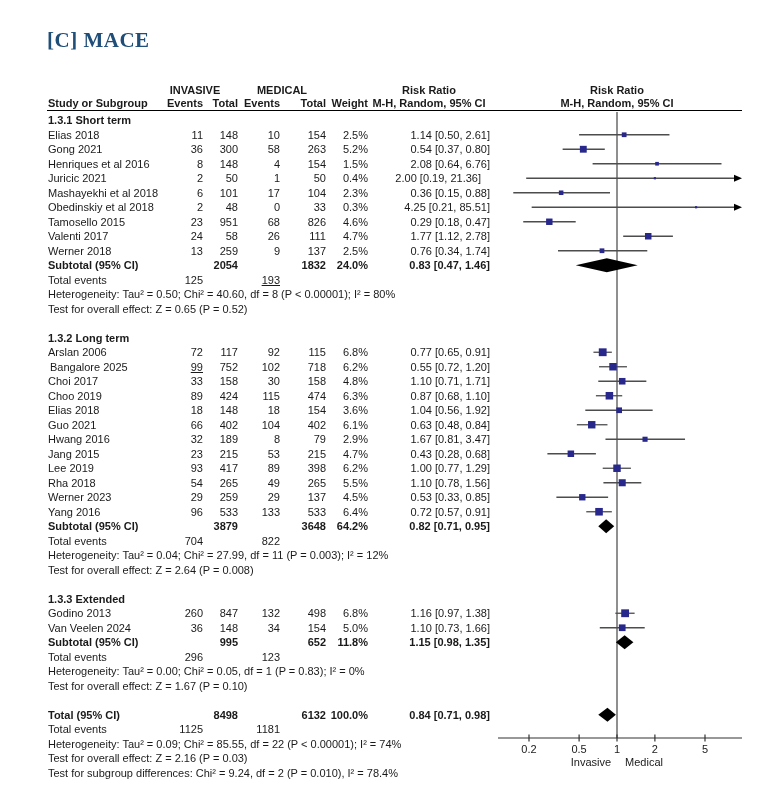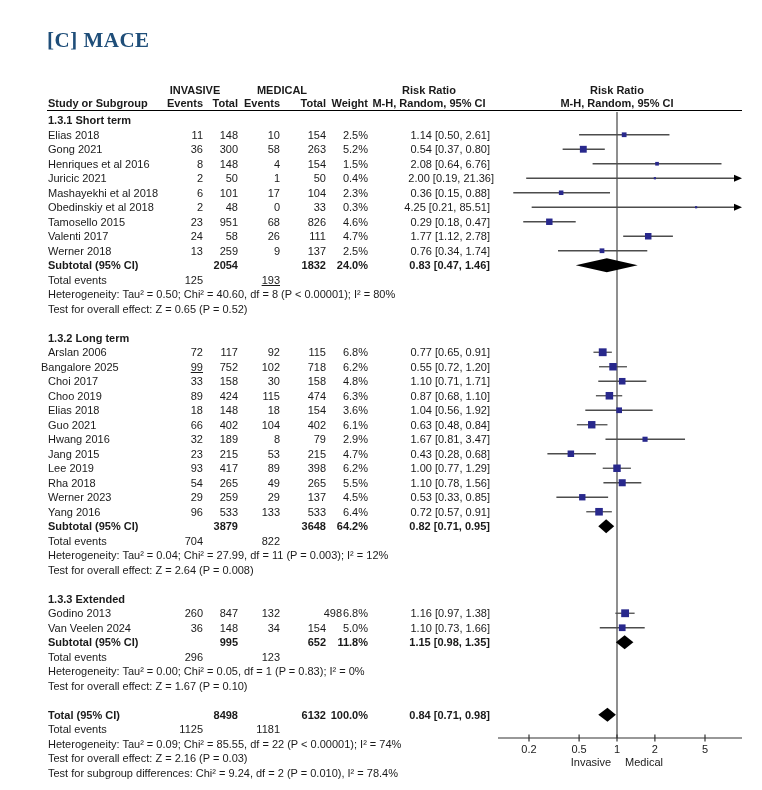--- a/index.html
+++ b/index.html
@@ -79,21 +79,21 @@
         <span class="cell num" style="left: 308px; width: 60px;">1.5%</span>
         <span class="cell num" style="left: 370px; width: 120px;">2.08 [0.64, 6.76]</span>
       </div>
       <div class="row" style="top: 171px;">
         <span class="cell" style="left: 48px;">Juricic 2021</span>
         <span class="cell num" style="left: 143px; width: 60px;">2</span>
         <span class="cell num" style="left: 178px; width: 60px;">50</span>
         <span class="cell num" style="left: 220px; width: 60px;">1</span>
         <span class="cell num" style="left: 266px; width: 60px;">50</span>
         <span class="cell num" style="left: 308px; width: 60px;">0.4%</span>
-        <span class="cell num" style="left: 374px; width: 120px;">2.00 [0.19, 21.36]</span>
+        <span class="cell num" style="left: 361px; width: 120px;">2.00 [0.19, 21.36]</span>
       </div>
       <div class="row" style="top: 185.5px;">
         <span class="cell" style="left: 48px;">Mashayekhi et al 2018</span>
         <span class="cell num" style="left: 143px; width: 60px;">6</span>
         <span class="cell num" style="left: 178px; width: 60px;">101</span>
         <span class="cell num" style="left: 220px; width: 60px;">17</span>
         <span class="cell num" style="left: 266px; width: 60px;">104</span>
         <span class="cell num" style="left: 308px; width: 60px;">2.3%</span>
         <span class="cell num" style="left: 370px; width: 120px;">0.36 [0.15, 0.88]</span>
       </div>
@@ -158,21 +158,21 @@
       <div class="row" style="top: 345px;">
         <span class="cell" style="left: 48px;">Arslan 2006</span>
         <span class="cell num" style="left: 143px; width: 60px;">72</span>
         <span class="cell num" style="left: 178px; width: 60px;">117</span>
         <span class="cell num" style="left: 220px; width: 60px;">92</span>
         <span class="cell num" style="left: 266px; width: 60px;">115</span>
         <span class="cell num" style="left: 308px; width: 60px;">6.8%</span>
         <span class="cell num" style="left: 370px; width: 120px;">0.77 [0.65, 0.91]</span>
       </div>
       <div class="row" style="top: 359.5px;">
-        <span class="cell" style="left: 41px;">Bangalore 2025</span>
+        <span class="cell" style="left: 50px;">Bangalore 2025</span>
         <span class="cell num" style="left: 143px; width: 60px; text-decoration: underline;">99</span>
         <span class="cell num" style="left: 178px; width: 60px;">752</span>
         <span class="cell num" style="left: 220px; width: 60px;">102</span>
         <span class="cell num" style="left: 266px; width: 60px;">718</span>
         <span class="cell num" style="left: 308px; width: 60px;">6.2%</span>
         <span class="cell num" style="left: 370px; width: 120px;">0.55 [0.72, 1.20]</span>
       </div>
       <div class="row" style="top: 374px;">
         <span class="cell" style="left: 48px;">Choi 2017</span>
         <span class="cell num" style="left: 143px; width: 60px;">33</span>
@@ -283,21 +283,21 @@
       </div>
       <div class="row" style="top: 577px;"></div>
       <div class="row" style="top: 591.5px;">
         <span class="cell bold" style="left: 48px;">1.3.3 Extended</span>
       </div>
       <div class="row" style="top: 606px;">
         <span class="cell" style="left: 48px;">Godino 2013</span>
         <span class="cell num" style="left: 143px; width: 60px;">260</span>
         <span class="cell num" style="left: 178px; width: 60px;">847</span>
         <span class="cell num" style="left: 220px; width: 60px;">132</span>
-        <span class="cell num" style="left: 266px; width: 60px; padding-left: 16px;">498</span>
+        <span class="cell num" style="left: 266px; width: 60px;">498</span>
         <span class="cell num" style="left: 308px; width: 60px;">6.8%</span>
         <span class="cell num" style="left: 370px; width: 120px;">1.16 [0.97, 1.38]</span>
       </div>
       <div class="row" style="top: 620.5px;">
         <span class="cell" style="left: 48px;">Van Veelen 2024</span>
         <span class="cell num" style="left: 143px; width: 60px;">36</span>
         <span class="cell num" style="left: 178px; width: 60px;">148</span>
         <span class="cell num" style="left: 220px; width: 60px;">34</span>
         <span class="cell num" style="left: 266px; width: 60px;">154</span>
         <span class="cell num" style="left: 308px; width: 60px;">5.0%</span>

